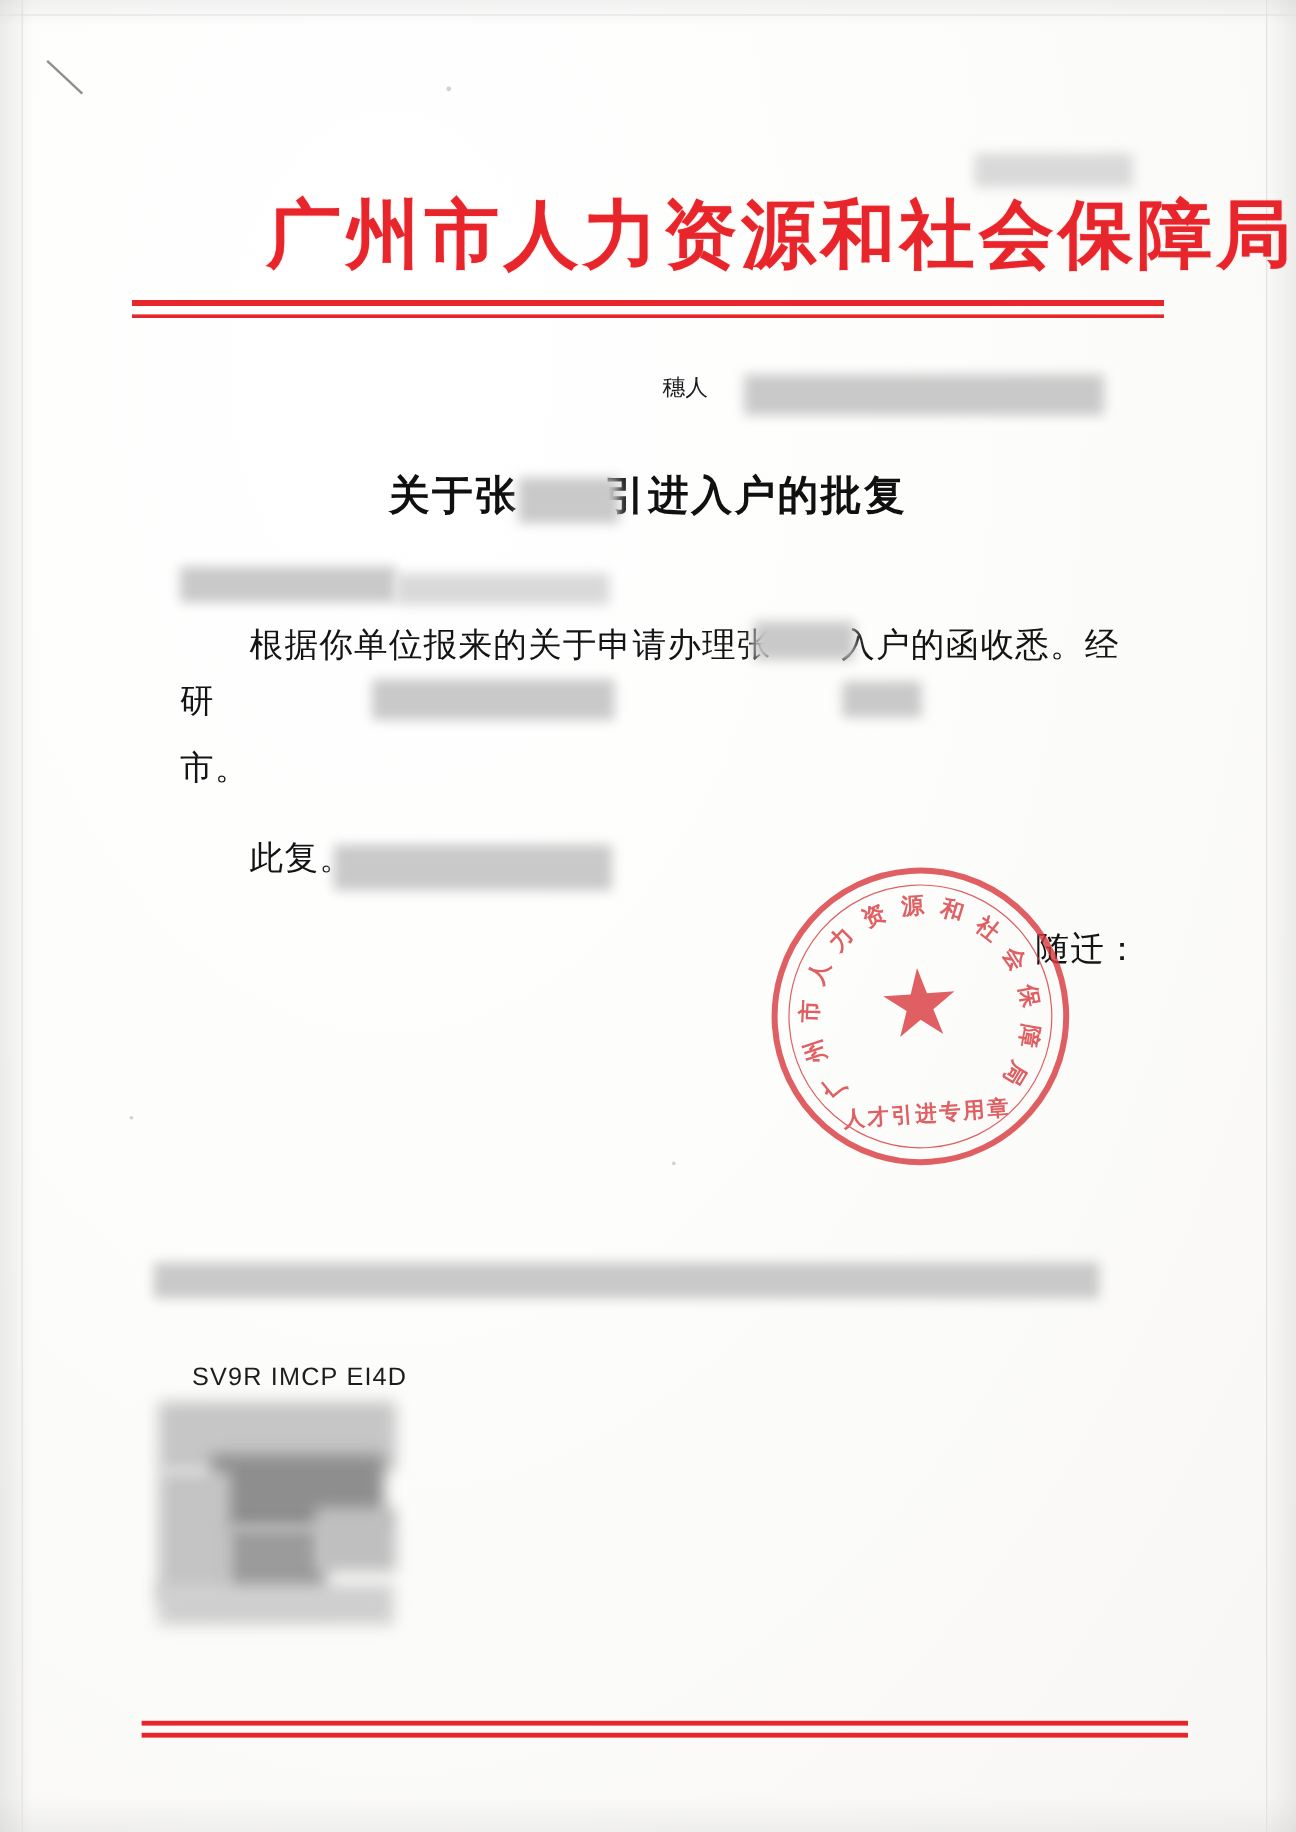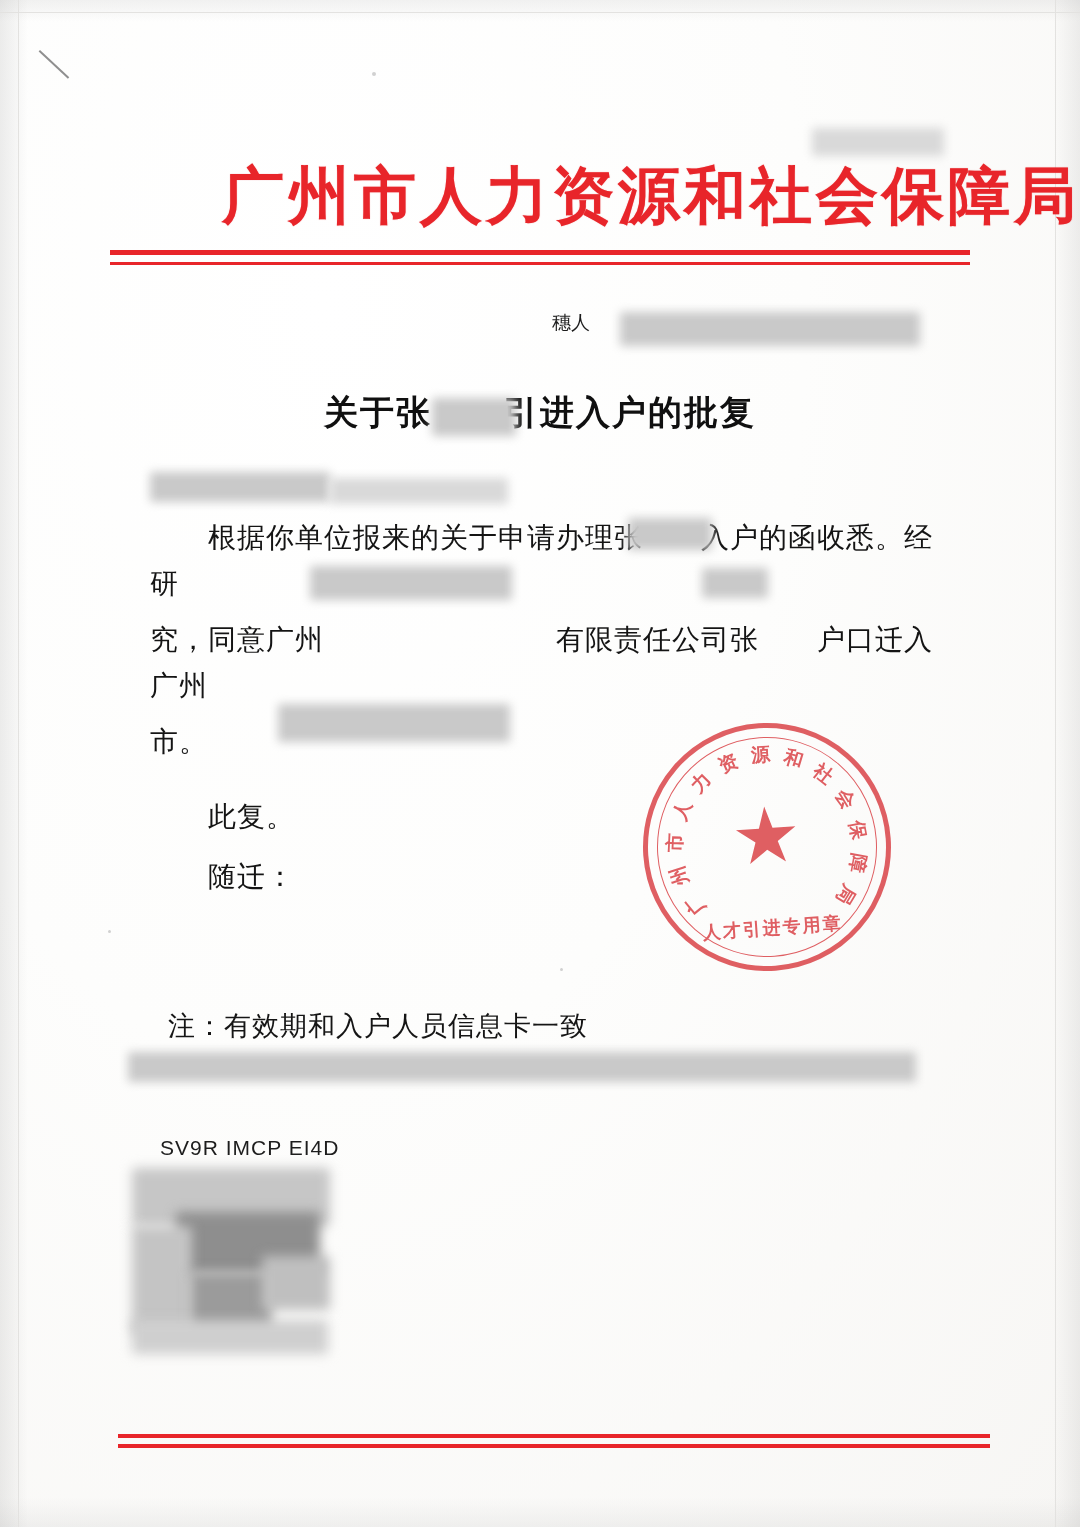--- a/index.html
+++ b/index.html
@@ -248,24 +248,23 @@
   <div class="redact" style="left:620px; top:312px; width:300px; height:34px;"></div>
 
   <div id="doc-title">关于张　　引进入户的批复</div>
   <div class="redact" style="left:432px; top:398px; width:84px; height:38px;"></div>
 
   <div class="redact" style="left:150px; top:472px; width:180px; height:30px;"></div>
   <div class="redact light" style="left:330px; top:478px; width:178px; height:26px;"></div>
 
   <div id="body-text">
     <p>　　根据你单位报来的关于申请办理张　　入户的函收悉。经研</p>
-    <p>究，同意广州　　　　　　　　有限责任公司张　　户口迁入广州</p>
     <p>市。</p>
     <p style="margin-top:29px;">　　此复。</p>
-    <p style="margin-top:14px;">　　随迁：</p>
+    <p style="margin-top:30px;text-align:right;">　　随迁：</p>
   </div>
 
   <div class="redact" style="left:628px; top:518px; width:84px; height:32px;"></div>
   <div class="redact" style="left:310px; top:566px; width:202px; height:34px;"></div>
   <div class="redact" style="left:702px; top:568px; width:66px; height:30px;"></div>
   <div class="redact" style="left:278px; top:704px; width:232px; height:38px;"></div>
 
   <div id="seal">
     <div class="inner-ring"></div>
     <div class="star"></div>
@@ -281,21 +280,20 @@
         <span style="transform: translate(61.1612px, -68.7263px) rotate(41.6667deg) translate(-50%, -50%);">社</span>
         <span style="transform: translate(81.605px, -42.4809px) rotate(62.5deg) translate(-50%, -50%);">会</span>
         <span style="transform: translate(91.3779px, -10.6805px) rotate(83.3333deg) translate(-50%, -50%);">保</span>
         <span style="transform: translate(89.2021px, 22.5164px) rotate(104.167deg) translate(-50%, -50%);">障</span>
         <span style="transform: translate(75.362px, 52.769px) rotate(125deg) translate(-50%, -50%);">局</span>
       </div>
     <div class="bottom-text">人才引进专用章</div>
   </div>
 
 
-  <div id="note">注：有效期和入户人员信息卡一致</div>
   <div class="redact" style="left:128px; top:1052px; width:788px; height:30px;"></div>
 
   <div id="code">SV9R IMCP EI4D</div>
 
   <div class="smudge" style="left:132px; top:1168px; width:198px; height:58px; background:#c6c6c6;"></div>
   <div class="smudge" style="left:176px; top:1212px; width:144px; height:62px; background:#8e8e8e;"></div>
   <div class="smudge" style="left:132px; top:1226px; width:60px; height:108px; background:#c4c4c4;"></div>
   <div class="smudge" style="left:190px; top:1272px; width:82px; height:64px; background:#9b9b9b;"></div>
   <div class="smudge" style="left:262px; top:1256px; width:68px; height:54px; background:#bfbfbf;"></div>
   <div class="smudge" style="left:132px; top:1320px; width:196px; height:34px; background:#cfcfcf;"></div>

